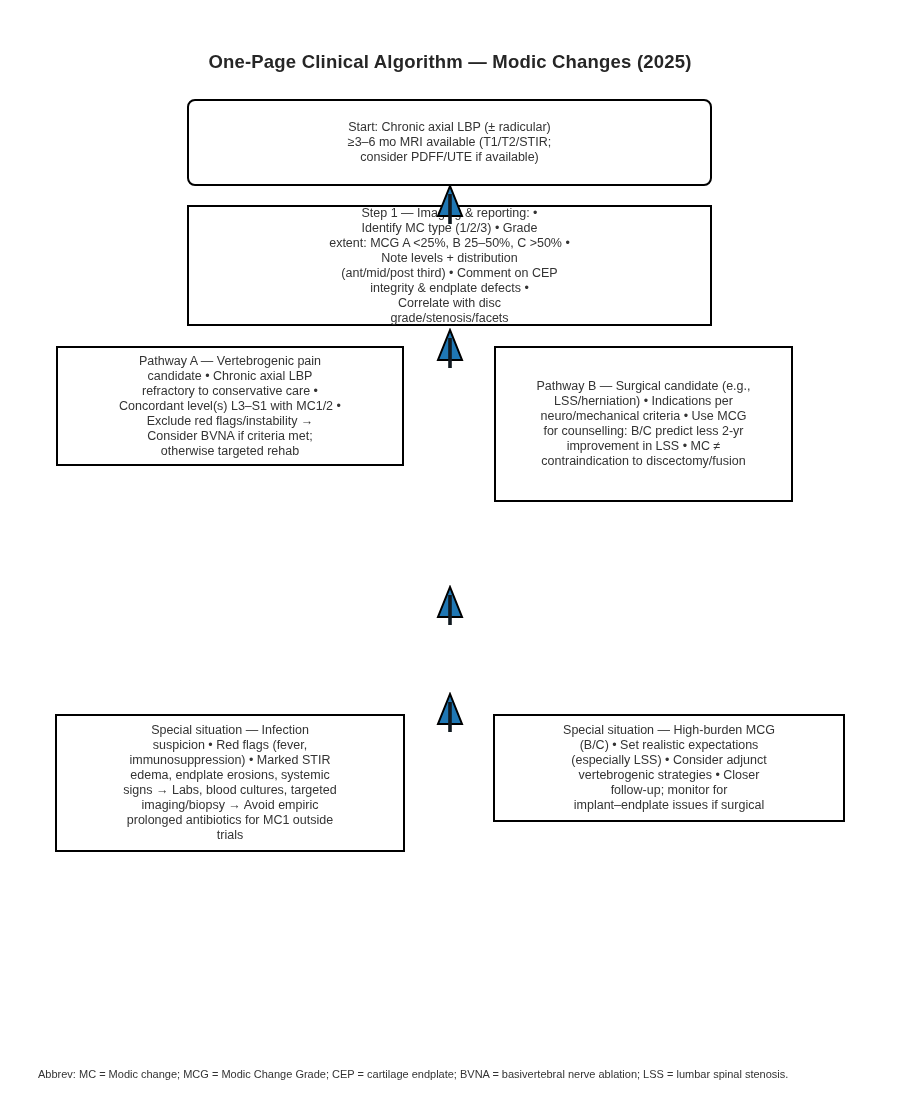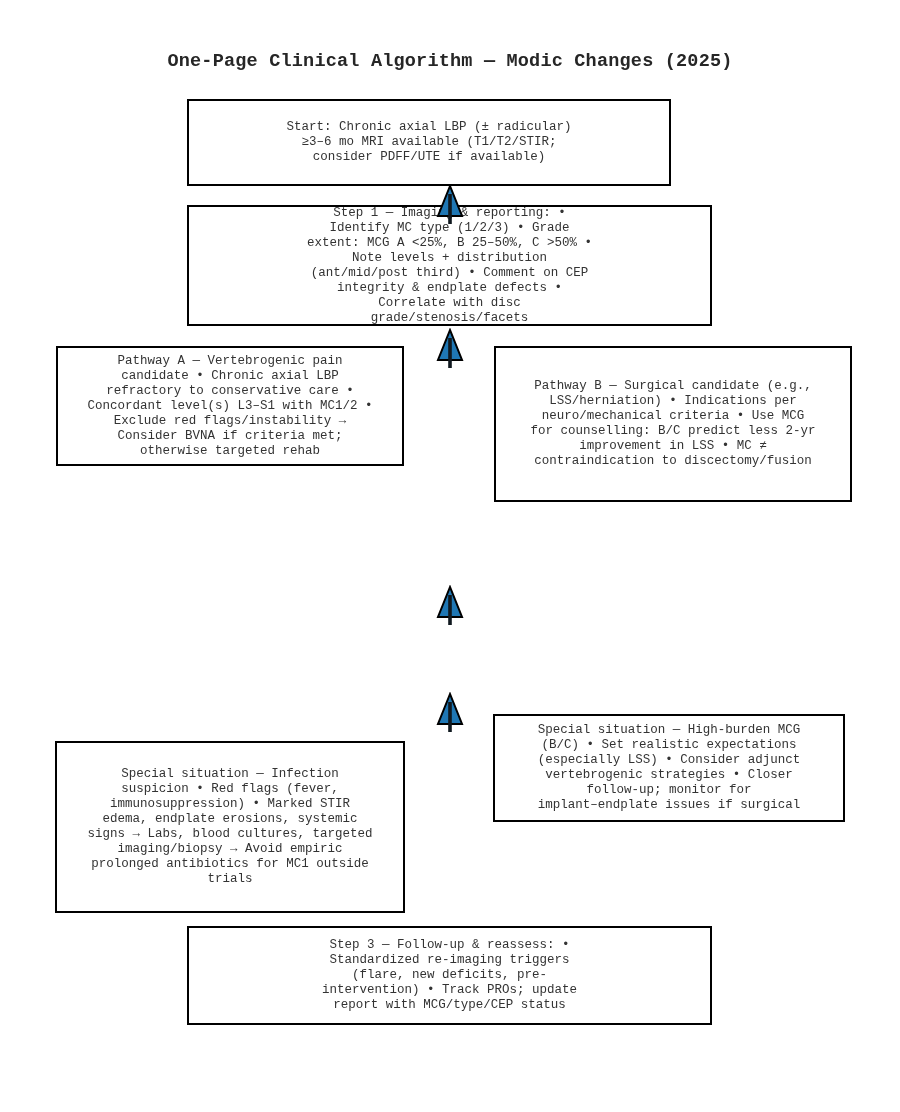--- a/index.html
+++ b/index.html
@@ -8,21 +8,21 @@
     --title:#262626;
     --box-border:#000000;
     --arrow-fill:#1f77b4;
     --arrow-shaft:#10181f;
   }
   html,body{margin:0;padding:0;background:var(--background);}
   .canvas{
     position:relative;
     width:900px;height:1112px;
     background:var(--background);
-    font-family:Liberation Mono, monospace;
+    font-family:Liberation Sans, sans-serif;
     overflow:hidden;
   }
   .title{
     position:absolute;top:51px;left:0;width:900px;
     text-align:center;
     font-size:18.5px;font-weight:bold;
     color:var(--title);
     letter-spacing:0.2px;
   }
   .box{
@@ -50,21 +50,21 @@
     font-size:11px;color:var(--text);
   }
 </style>
 </head>
 <body>
 
 <div class="canvas">
 
   <div class="title">One-Page Clinical Algorithm — Modic Changes (2025)</div>
 
-  <div class="box" style="left:187px;top:99px;width:484px;height:87px;">
+  <div class="box" style="left:187px;top:99px;width:525px;height:87px;border-radius:8px;">
     <div class="box-text">Start: Chronic axial LBP (± radicular)
 ≥3–6 mo MRI available (T1/T2/STIR;
 consider PDFF/UTE if available)</div>
   </div>
 
   <div class="box" style="left:187px;top:205px;width:525px;height:121px;">
     <div class="box-text">Step 1 — Imaging &amp; reporting: •
 Identify MC type (1/2/3) • Grade
 extent: MCG A &lt;25%, B 25–50%, C &gt;50% •
 Note levels + distribution
@@ -77,57 +77,50 @@
   <div class="box" style="left:56px;top:346px;width:348px;height:120px;">
     <div class="box-text">Pathway A — Vertebrogenic pain
 candidate • Chronic axial LBP
 refractory to conservative care •
 Concordant level(s) L3–S1 with MC1/2 •
 Exclude red flags/instability →
 Consider BVNA if criteria met;
 otherwise targeted rehab</div>
   </div>
 
-  <div class="box" style="left:494px;top:346px;width:358px;height:156px;">
+  <div class="box" style="left:494px;top:346px;width:299px;height:156px;">
     <div class="box-text">Pathway B — Surgical candidate (e.g.,
 LSS/herniation) • Indications per
 neuro/mechanical criteria • Use MCG
 for counselling: B/C predict less 2-yr
 improvement in LSS • MC ≠
 contraindication to discectomy/fusion</div>
   </div>
 
 
-  <div class="box" style="left:55px;top:714px;width:350px;height:172px;margin-top:27px;">
+  <div class="box" style="left:55px;top:714px;width:350px;height:138px;">
     <div class="box-text">Special situation — Infection
 suspicion • Red flags (fever,
 immunosuppression) • Marked STIR
 edema, endplate erosions, systemic
 signs → Labs, blood cultures, targeted
 imaging/biopsy → Avoid empiric
 prolonged antibiotics for MC1 outside
 trials</div>
   </div>
 
   <div class="box" style="left:493px;top:714px;width:352px;height:108px;">
     <div class="box-text">Special situation — High-burden MCG
 (B/C) • Set realistic expectations
 (especially LSS) • Consider adjunct
 vertebrogenic strategies • Closer
 follow-up; monitor for
 implant–endplate issues if surgical</div>
   </div>
 
-  <div class="box" style="left:187px;top:926px;width:525px;height:99px;">
-    <div class="box-text">Step 3 — Follow-up &amp; reassess: •
-Standardized re-imaging triggers
-(flare, new deficits, pre-
-intervention) • Track PROs; update
-report with MCG/type/CEP status</div>
-  </div>
 
   <svg class="arrow" style="left:433px;top:184px;" viewBox="0 0 34 42">
     <polygon points="17,2 5,32 29,32" stroke-width="2" stroke="#000000" fill="#1f77b4"></polygon>
     <rect x="15.2" y="10" width="3.6" height="30" fill="#10181f"></rect>
   </svg>
 
   <svg class="arrow" style="left:433px;top:328px;" viewBox="0 0 34 42">
     <polygon points="17,2 5,32 29,32" stroke-width="2" stroke="#000000" fill="#1f77b4"></polygon>
     <rect x="15.2" y="10" width="3.6" height="30" fill="#10181f"></rect>
   </svg>
@@ -135,14 +128,15 @@
   <svg class="arrow" style="left:433px;top:585px;" viewBox="0 0 34 42">
     <polygon points="17,2 5,32 29,32" stroke-width="2" stroke="#000000" fill="#1f77b4"></polygon>
     <rect x="15.2" y="10" width="3.6" height="30" fill="#10181f"></rect>
   </svg>
 
   <svg class="arrow" style="left:433px;top:692px;" viewBox="0 0 34 42">
     <polygon points="17,2 5,32 29,32" stroke-width="2" stroke="#000000" fill="#1f77b4"></polygon>
     <rect x="15.2" y="10" width="3.6" height="30" fill="#10181f"></rect>
   </svg>
 
+  <div class="footer">Abbrev: MC = Modic change; MCG = Modic Change Grade; CEP = cartilage endplate; BVNA = basivertebral nerve ablation; LSS = lumbar spinal stenosis.</div>
 
 </div>
 
 </body></html>

